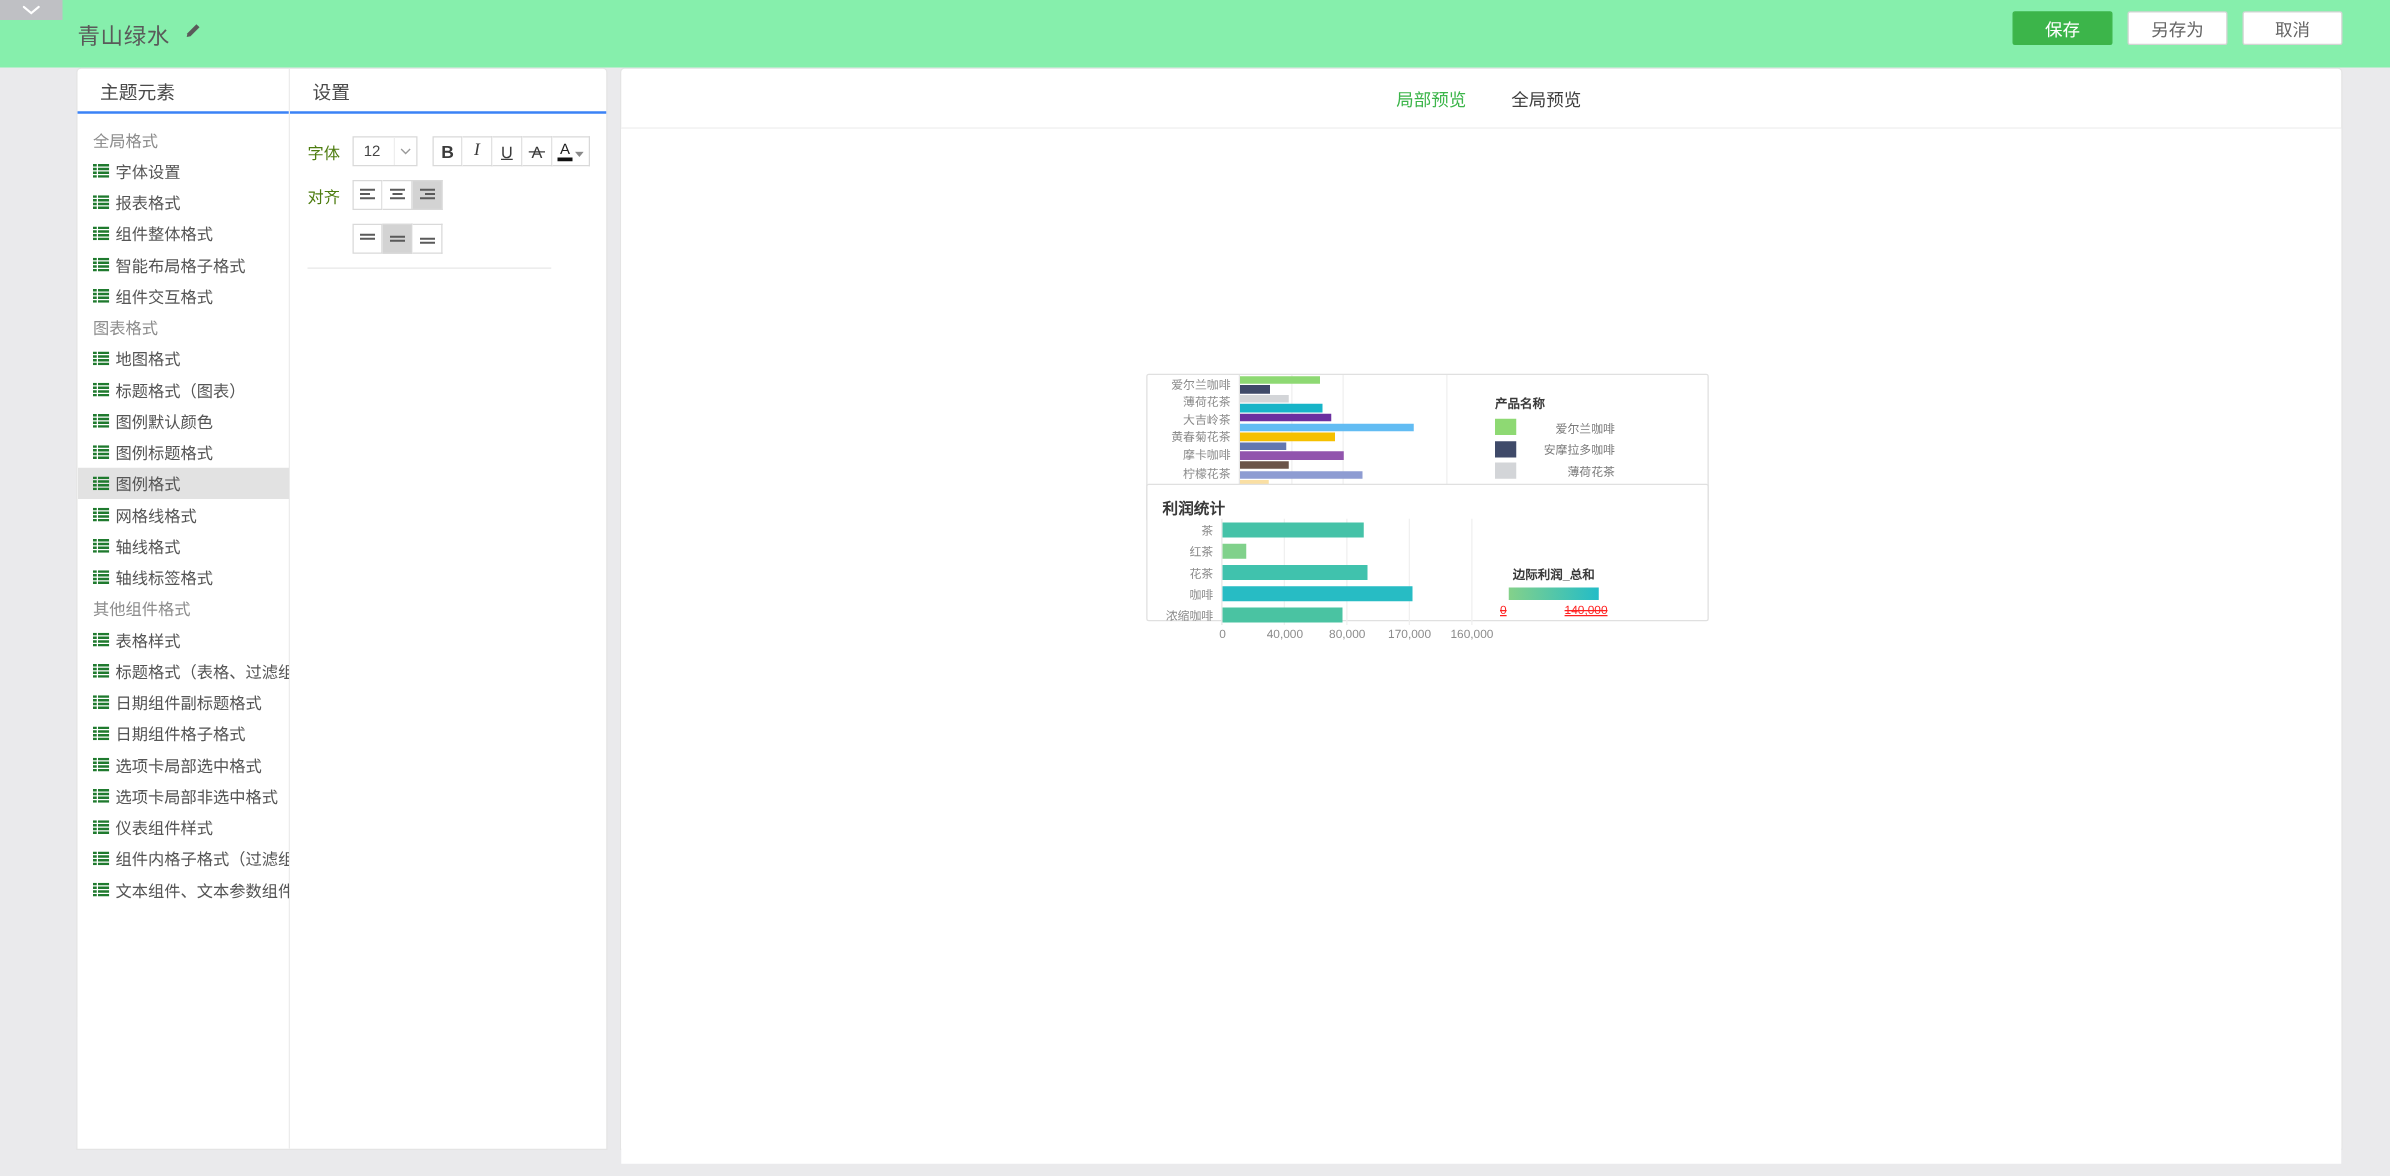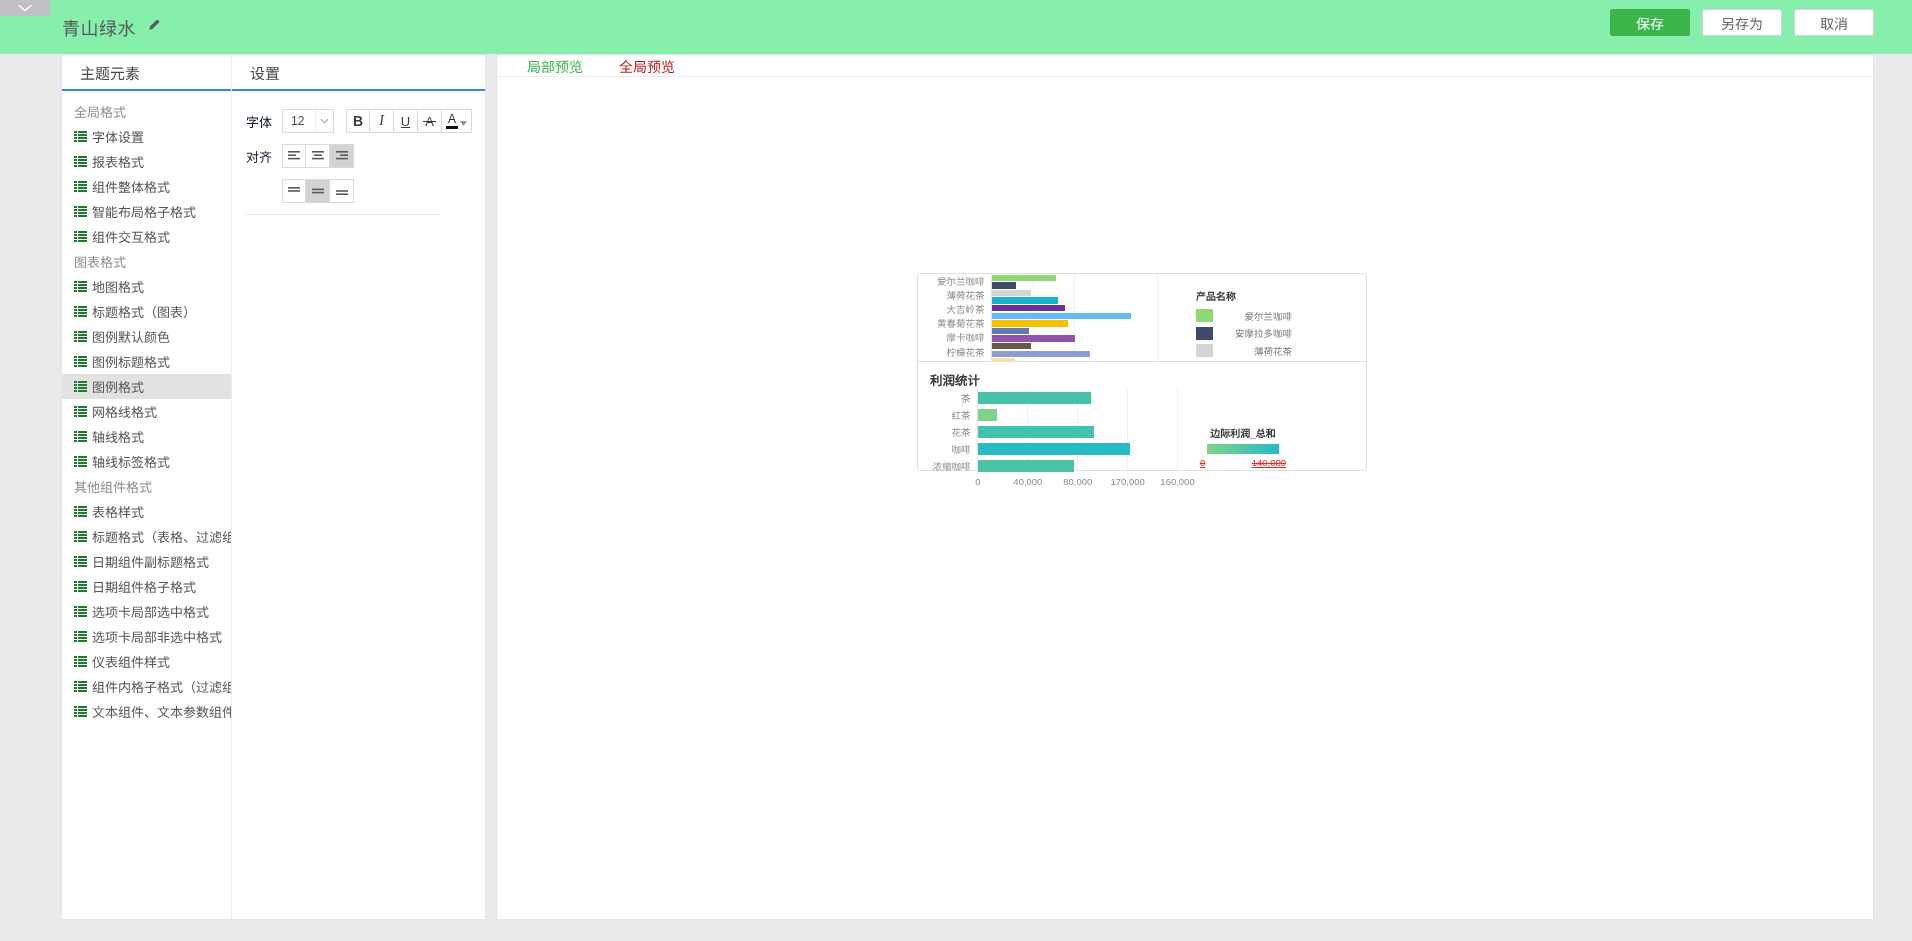--- a/index.html
+++ b/index.html
@@ -114,21 +114,21 @@
 
   
   .settings-body { padding: 18px 0 0 14px; }
   .setting-row {
     display: flex; align-items: center;
     margin-bottom: 11px;
   }
   .setting-label {
     width: 36px;
     font-size: 13px;
-    color: #0f172a;
+    color: #4d7c0f;
     flex: 0 0 auto;
   }
   .size-select {
     display: flex; align-items: center;
     border: 1px solid #d9d9d9;
     height: 24px; width: 52px;
     background: #fff;
     cursor: pointer;
   }
   .size-select .val {
@@ -177,30 +177,31 @@
     margin: 4px 0 11px 0;
   }
   .align-sub { margin-left: 36px; }
 
   
   .preview-panel {
     flex: 1;
   }
   .tabs {
     display: flex;
-    height: 22px;
+    height: 48px;
     border-bottom: 1px solid #ececec;
     padding-left: 12px;
     align-items: stretch;
+    justify-content: center;
   }
   .tab {
     display: flex; align-items: center;
     padding: 0 18px;
     font-size: 14px;
-    color: #b91c1c;
+    color: #404040;
     cursor: pointer;
   }
   .tab.active { color: #3cb54a; }
 
   .preview-canvas {
     position: relative;
     height: 828px;
     background: #fff;
     overflow: hidden;
   }

